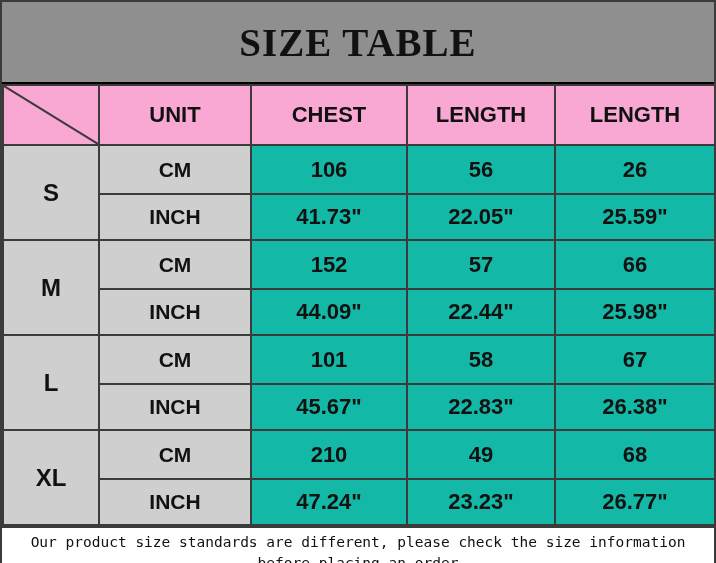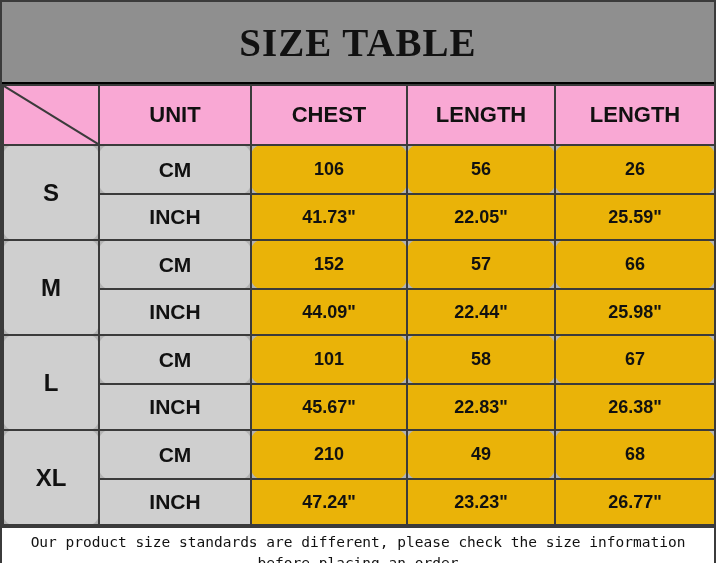--- a/index.html
+++ b/index.html
@@ -80,24 +80,24 @@
   }
   td.size-cell {
     background: #cfcfcf;
     font-size: 24px;
   }
   td.unit-cell {
     background: #cfcfcf;
     font-size: 21px;
   }
   td.val-cell {
-    background: #eab308;
-    font-size: 18px;
-  }
-  tr.cm-row td { height: 47px; border-radius: 11px; }
+    background: #14b8a6;
+    font-size: 22px;
+  }
+  tr.cm-row td { height: 47px; }
   tr.inch-row td { height: 44px; }
 
   .note {
     flex: 1;
     background: #ffffff;
     border-top: 2px solid #3b3b3b;
     display: flex;
     align-items: center;
     justify-content: center;
     text-align: center;

